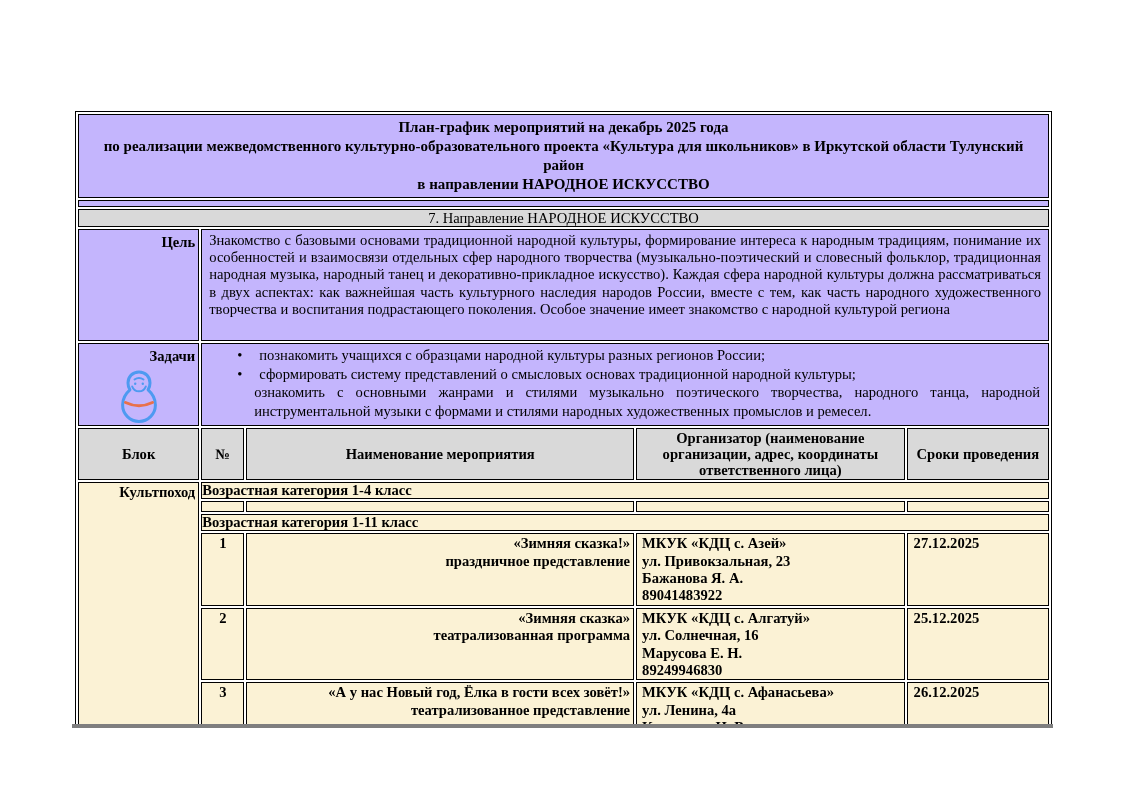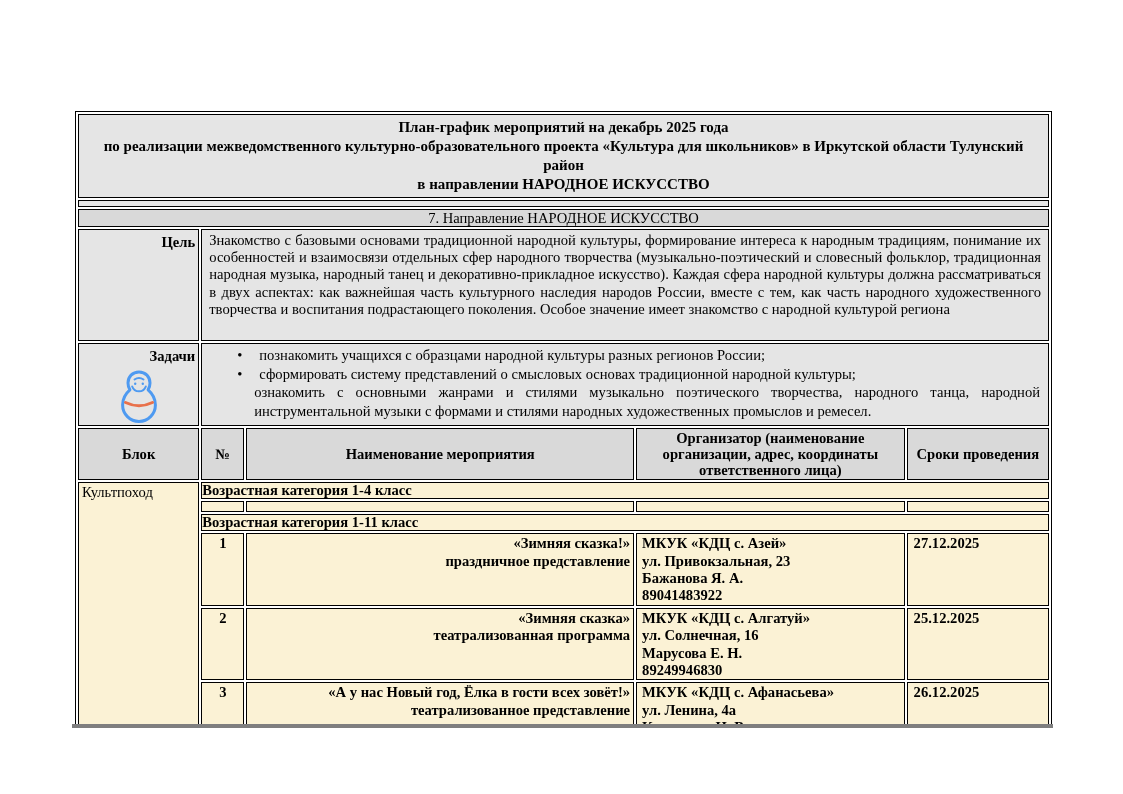--- a/index.html
+++ b/index.html
@@ -12,40 +12,40 @@
     position: absolute; left: 75px; top: 111px; width: 977px; height: 615px;
     overflow: hidden;
   }
   table.doc {
     width: 977px; table-layout: fixed;
     border-collapse: separate; border-spacing: 2px;
     border: 1px solid #000000;
     font-size: 14.6px; line-height: 1.18;
   }
   td { border: 1px solid #000000; vertical-align: top; overflow: hidden; padding: 0 3px; }
-  .c-white { background: #e5e5e5; }
+  .c-white { background: #c4b5fd; }
   .c-gray  { background: #d9d9d9; }
   .c-cream { background: #fbf2d5; }
   .title-cell { text-align: center; font-weight: bold; font-size: 15px; line-height: 19px; padding: 3px 6px; vertical-align: middle; }
   .section-cell { text-align: center; font-weight: normal; padding: 0; line-height: 16px; }
   .label-cell { text-align: right; font-weight: bold; padding-top: 4px; }
   .just { text-align: justify; }
   .goal-text { padding: 2px 7px 0 7px; line-height: 17.2px; }
   .tasks-cell { padding: 2px 8px 0 8px; line-height: 18.6px; }
   .tasks-cell ul { list-style: none; }
   .tasks-cell li { position: relative; padding-left: 49px; text-align: left; }
   .tasks-cell li::before { content: "\2022"; position: absolute; left: 27px; top: 0; }
   .tasks-continuation { margin-left: 44px; text-align: justify; }
   .hdr { text-align: center; font-weight: bold; vertical-align: middle; line-height: 16px; padding: 1px 4px; }
   .cat-cell { text-align: left; font-weight: bold; line-height: 15px; padding: 0; }
   .num-cell { text-align: center; font-weight: bold; padding-top: 1px; }
   .name-cell { text-align: right; font-weight: bold; line-height: 17.4px; padding-top: 1px; }
   .org-cell { font-weight: bold; line-height: 17.4px; padding: 1px 4px 0 5px; }
   .date-cell { font-weight: bold; padding: 1px 4px 0 6px; }
-  .block-cell { text-align: left; font-weight: normal; padding-top: 1px; }
+  .block-cell { text-align: right; font-weight: bold; padding-top: 1px; }
   .cut-line { position: absolute; left: 72px; top: 724px; width: 981px; height: 4px; background: #7f7f7f; }
   .matryoshka { display: block; margin: 4px auto 0 auto; }
 </style>
 </head>
 <body>
 
 <div class="page">
   <div class="table-wrap">
     <table class="doc">
       <colgroup>

